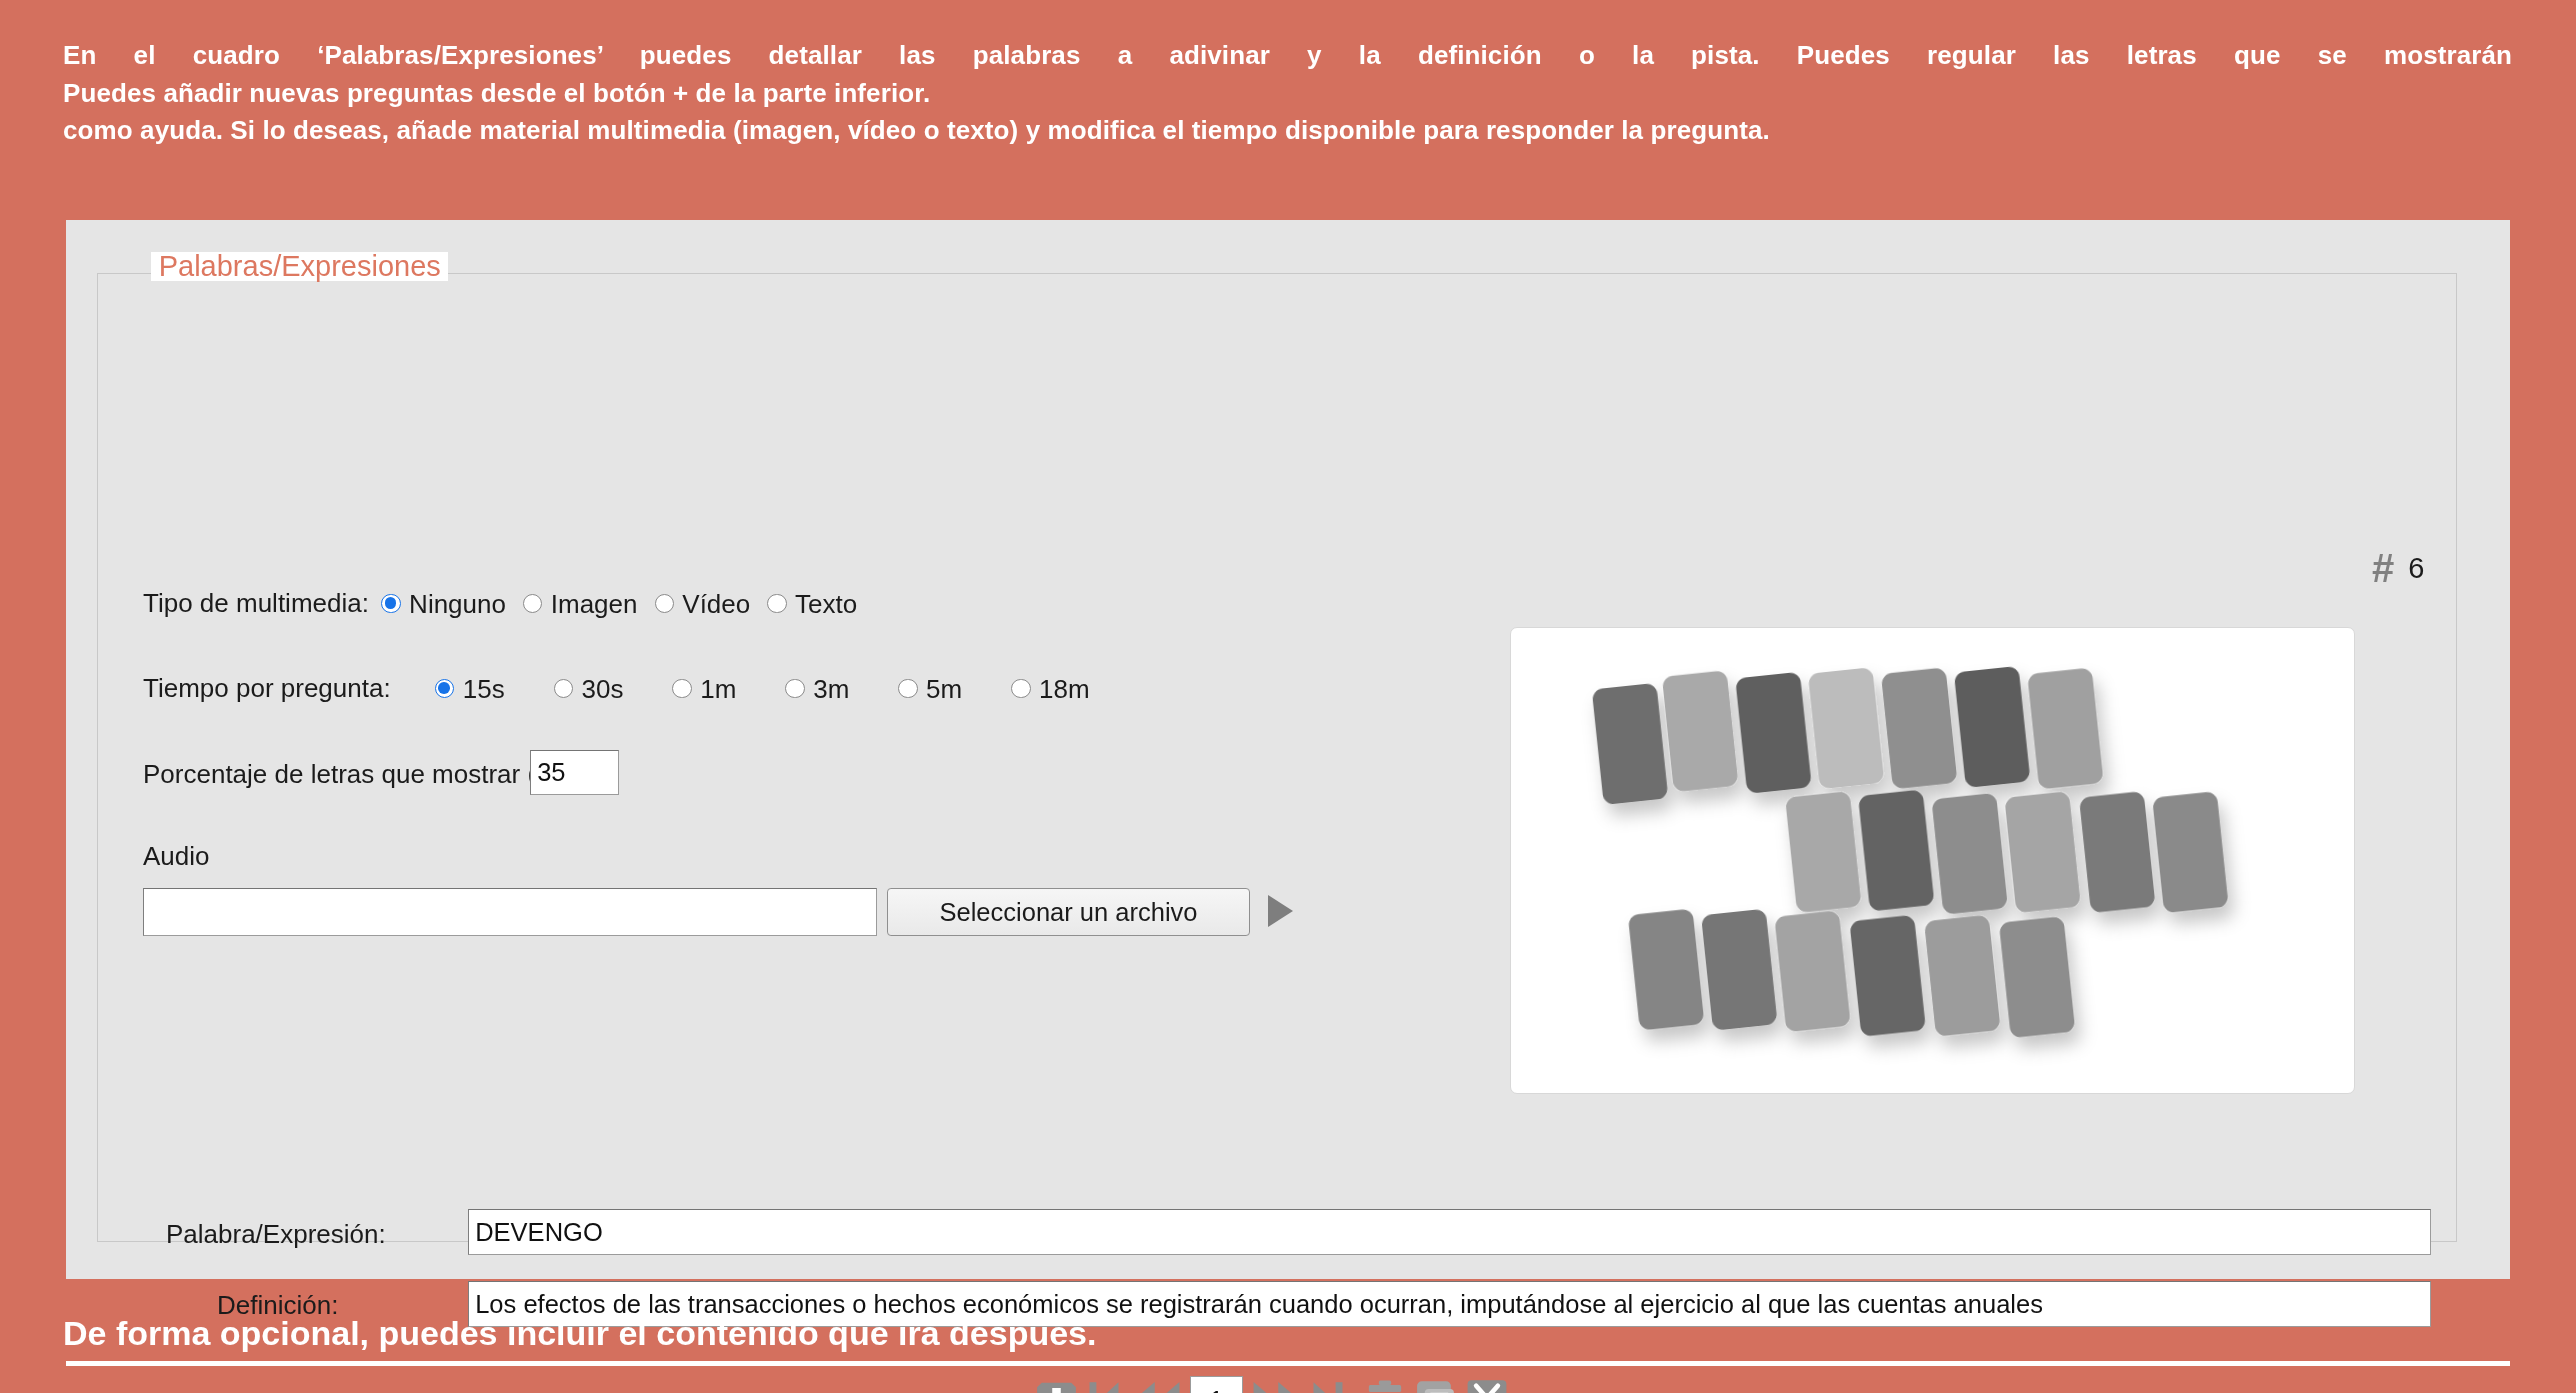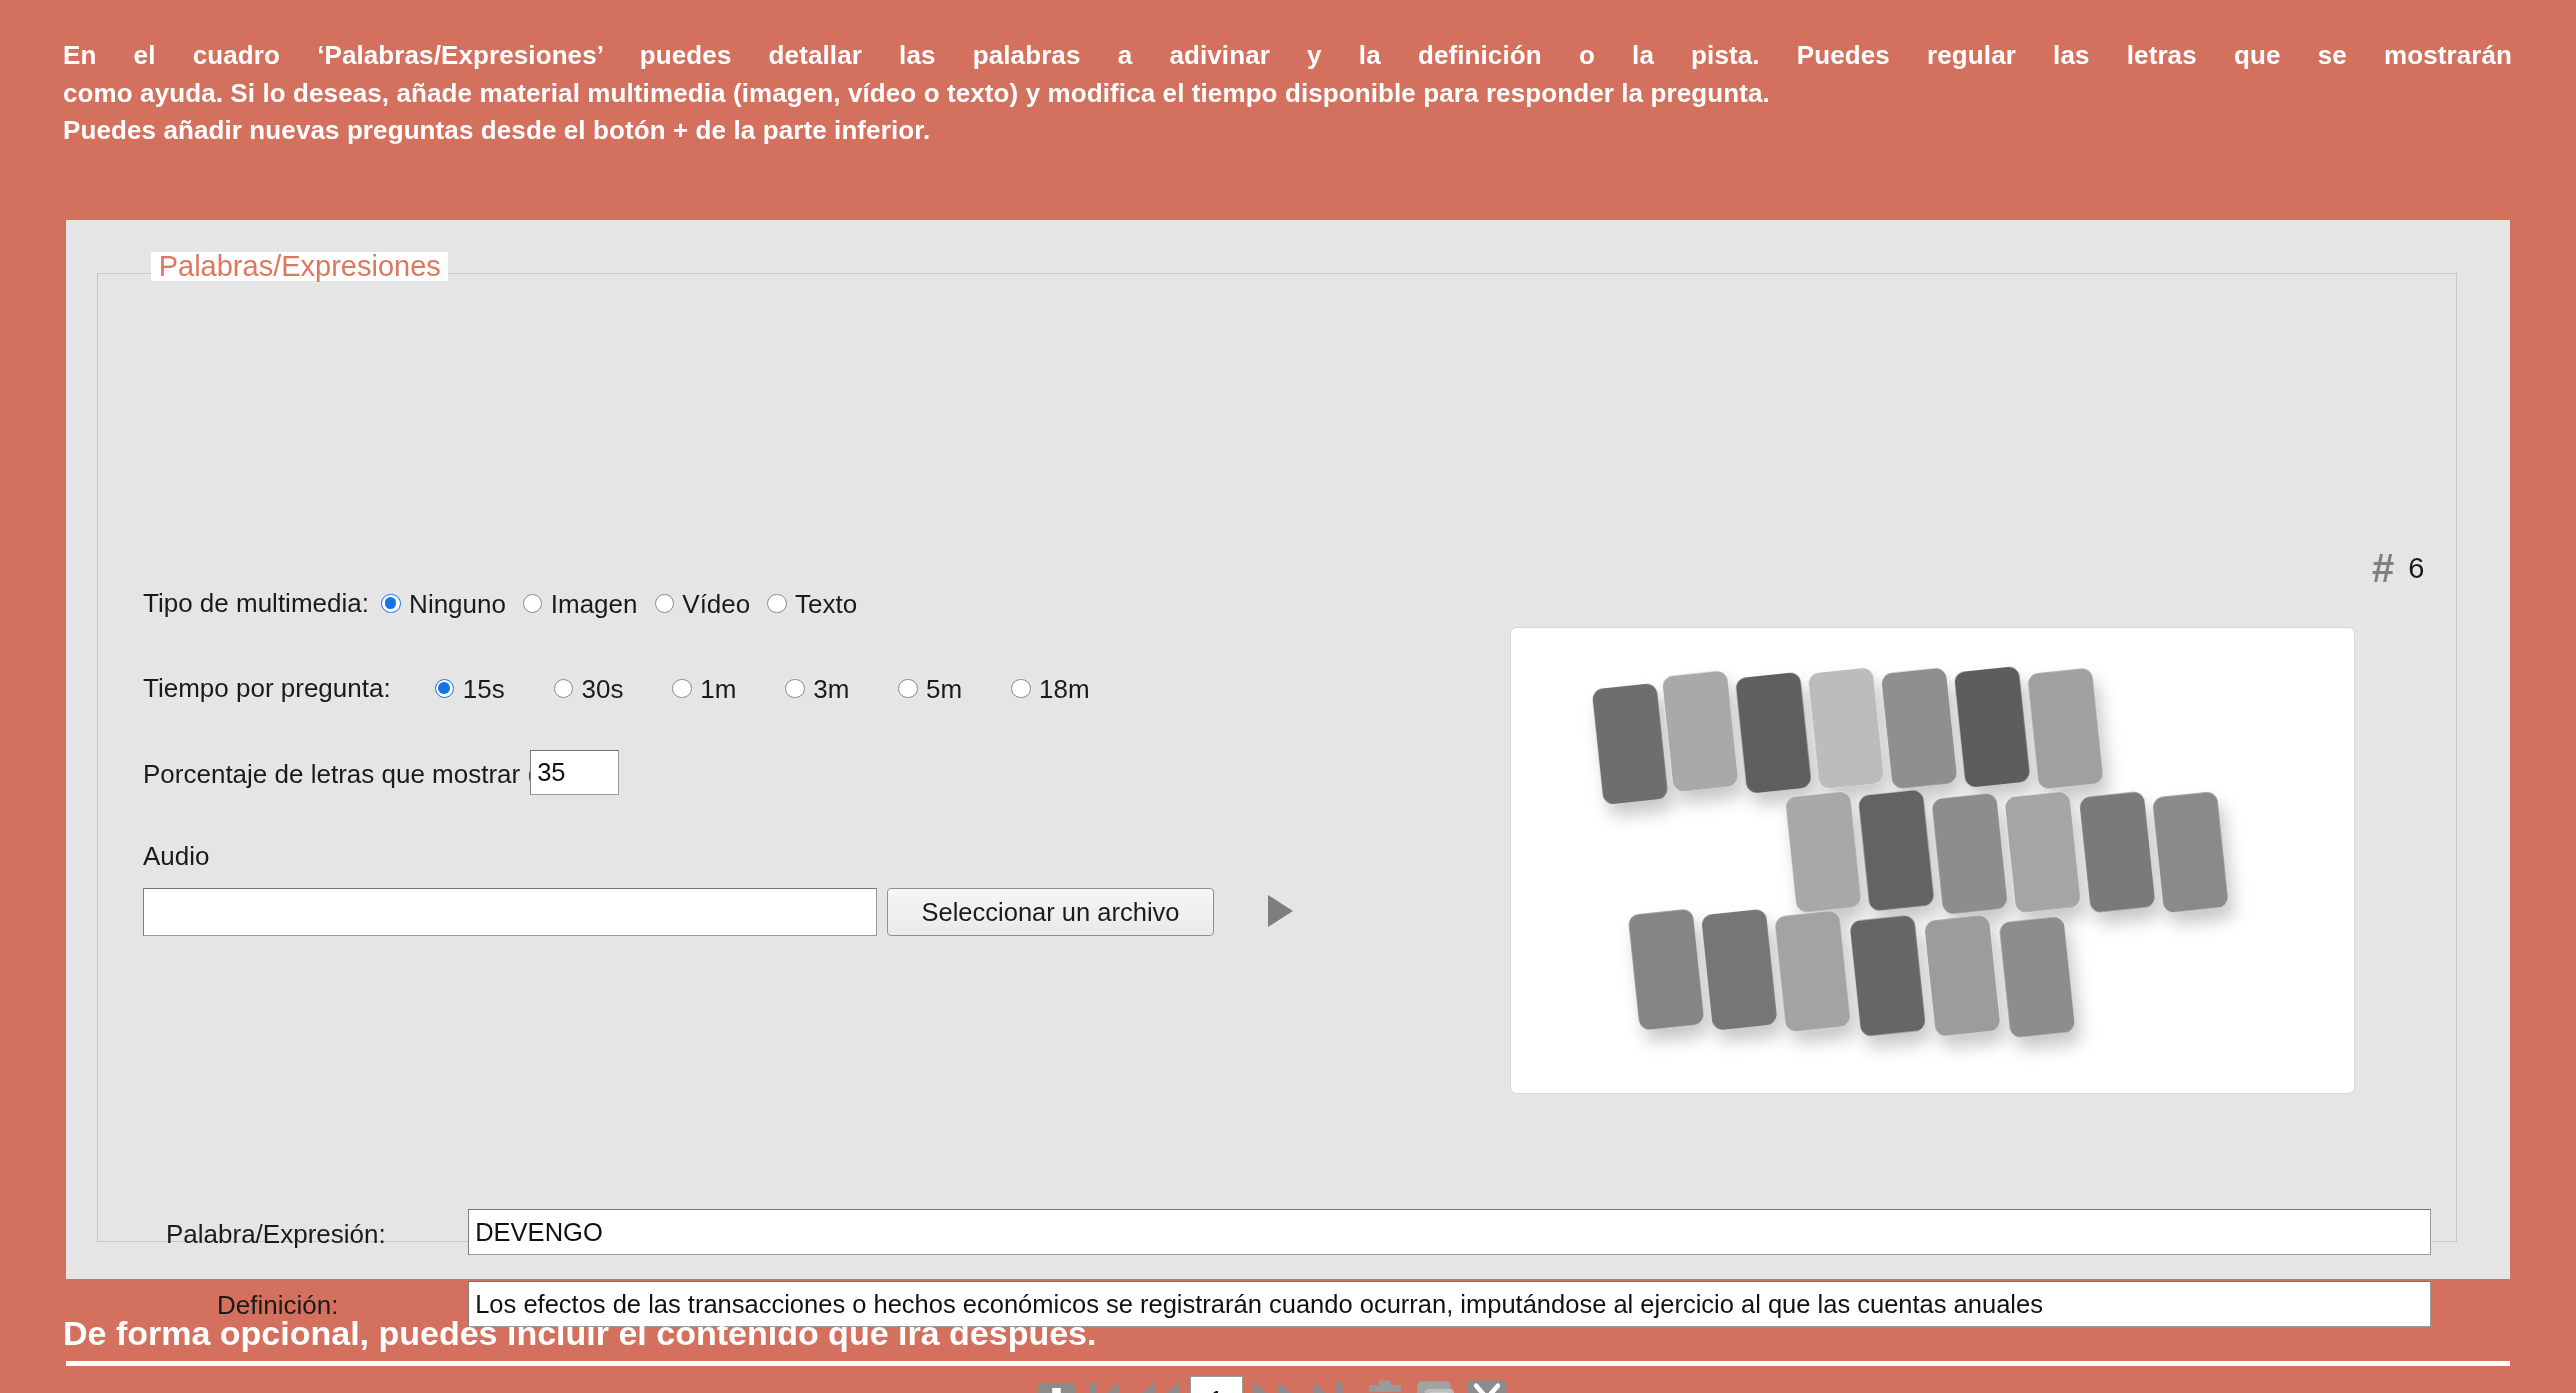--- a/index.html
+++ b/index.html
@@ -241,22 +241,22 @@
     width: 2444px;
     height: 5.4px;
     background: #ffffff;
   }
 </style>
 </head>
 <body>
 
 <div class="instructions">
   <p class="justify">En el cuadro ‘Palabras/Expresiones’ puedes detallar las palabras a adivinar y la definición o la pista. Puedes regular las letras que se mostrarán</p>
+  <p>Puedes añadir nuevas preguntas desde el botón + de la parte inferior.</p>
   <p>como ayuda. Si lo deseas, añade material multimedia (imagen, vídeo o texto) y modifica el tiempo disponible para responder la pregunta.</p>
-  <p>Puedes añadir nuevas preguntas desde el botón + de la parte inferior.</p>
 </div>
 
 <div class="card">
 
   <div class="fieldset">
     <span class="legend">Palabras/Expresiones</span>
   </div>
 
   <div class="hash-wrap" style="left:2306px; top:328px;">
     <span class="hash-icon">#</span>
@@ -309,21 +309,21 @@
         <span class="radio"></span>
         <span class="opt-label">18m</span>
       </div>
     </div>
 
   <span class="lbl" style="left:77px; top:541px;">Porcentaje de letras que mostrar (%):</span>
   <input class="tinput" type="text" style="left: 464px; top: 530px; width: 89px; height: 45px;" value="35">
 
   <span class="lbl" style="left:77px; top:623px;">Audio</span>
   <input class="tinput" type="text" style="left: 77px; top: 668px; width: 734px; height: 48px;" value="">
-  <button class="filebtn" style="left:821px; top:668px; width:327px; height:48px;">Seleccionar un archivo</button>
+  <button class="filebtn" style="left:821px; top:668px; width:363px; height:48px;">Seleccionar un archivo</button>
   <div class="play-icon" style="left:1202px; top:675px;"></div>
 
   <div class="thumb">
     <svg id="tiles-svg" width="841" height="464" viewBox="0 0 900 600" xmlns="http://www.w3.org/2000/svg">
       <defs>
         <filter id="sh" x="-40%" y="-40%" width="200%" height="200%">
           <feDropShadow dx="6" dy="16" stdDeviation="11" flood-color="#000000" flood-opacity="0.22"></feDropShadow>
         </filter>
       </defs>
       <g id="tiles-group" filter="url(#sh)" transform="rotate(-6 450 300)">

